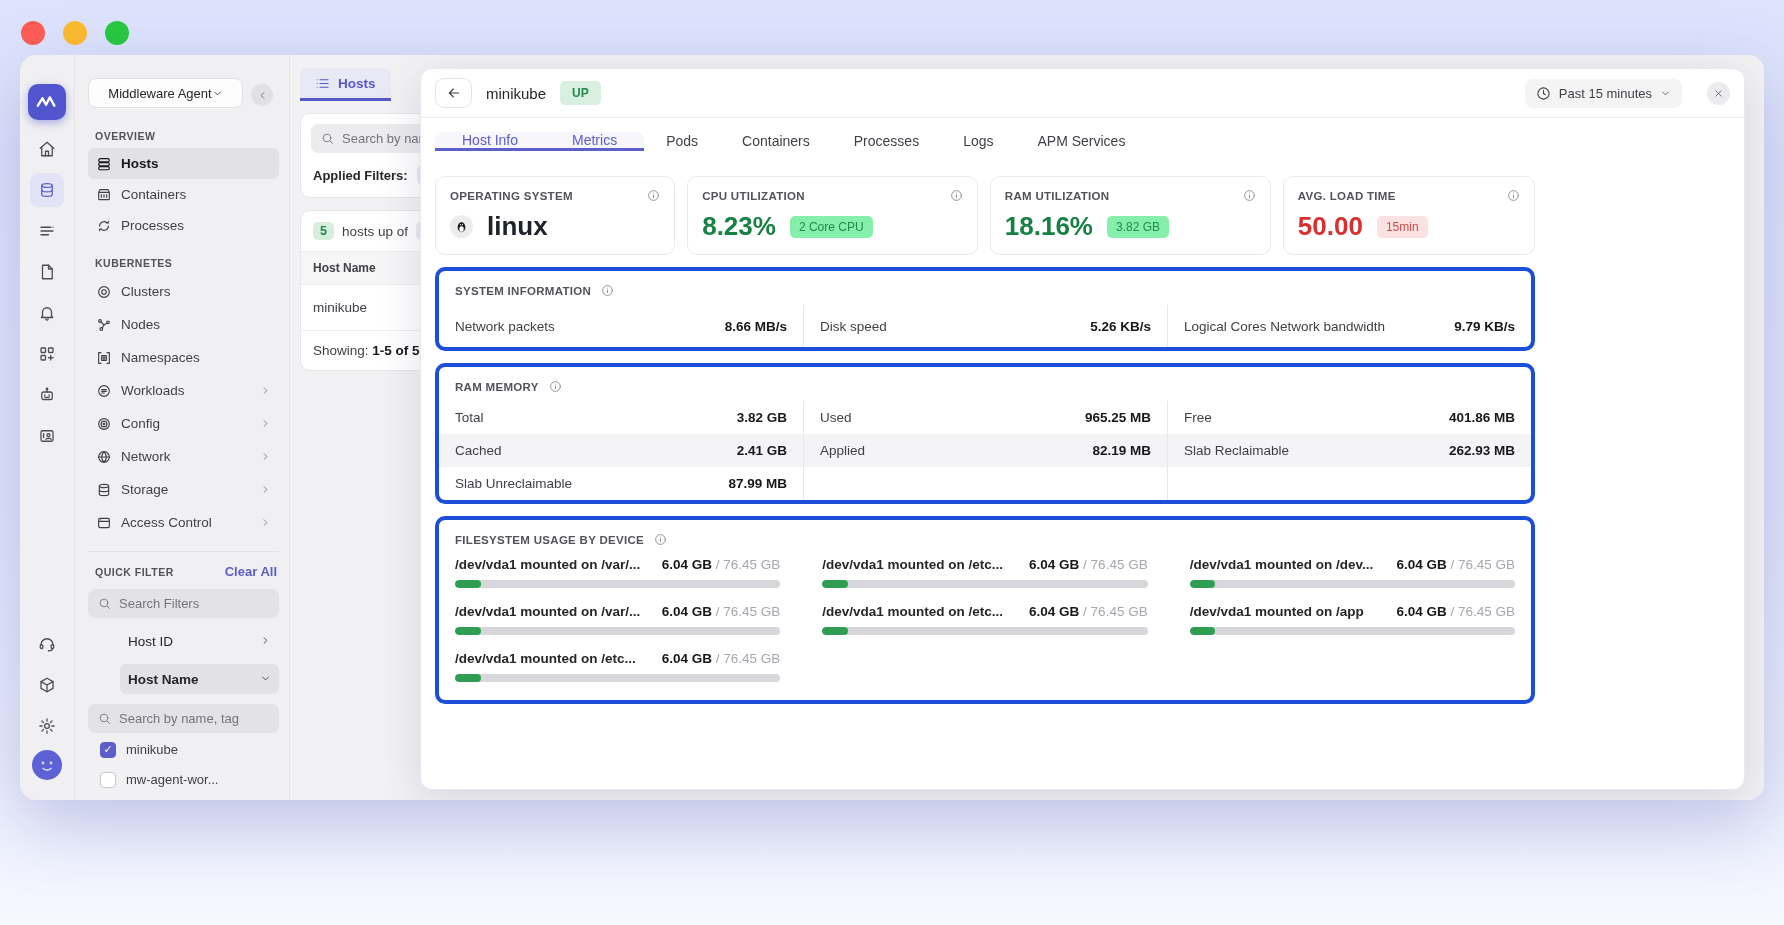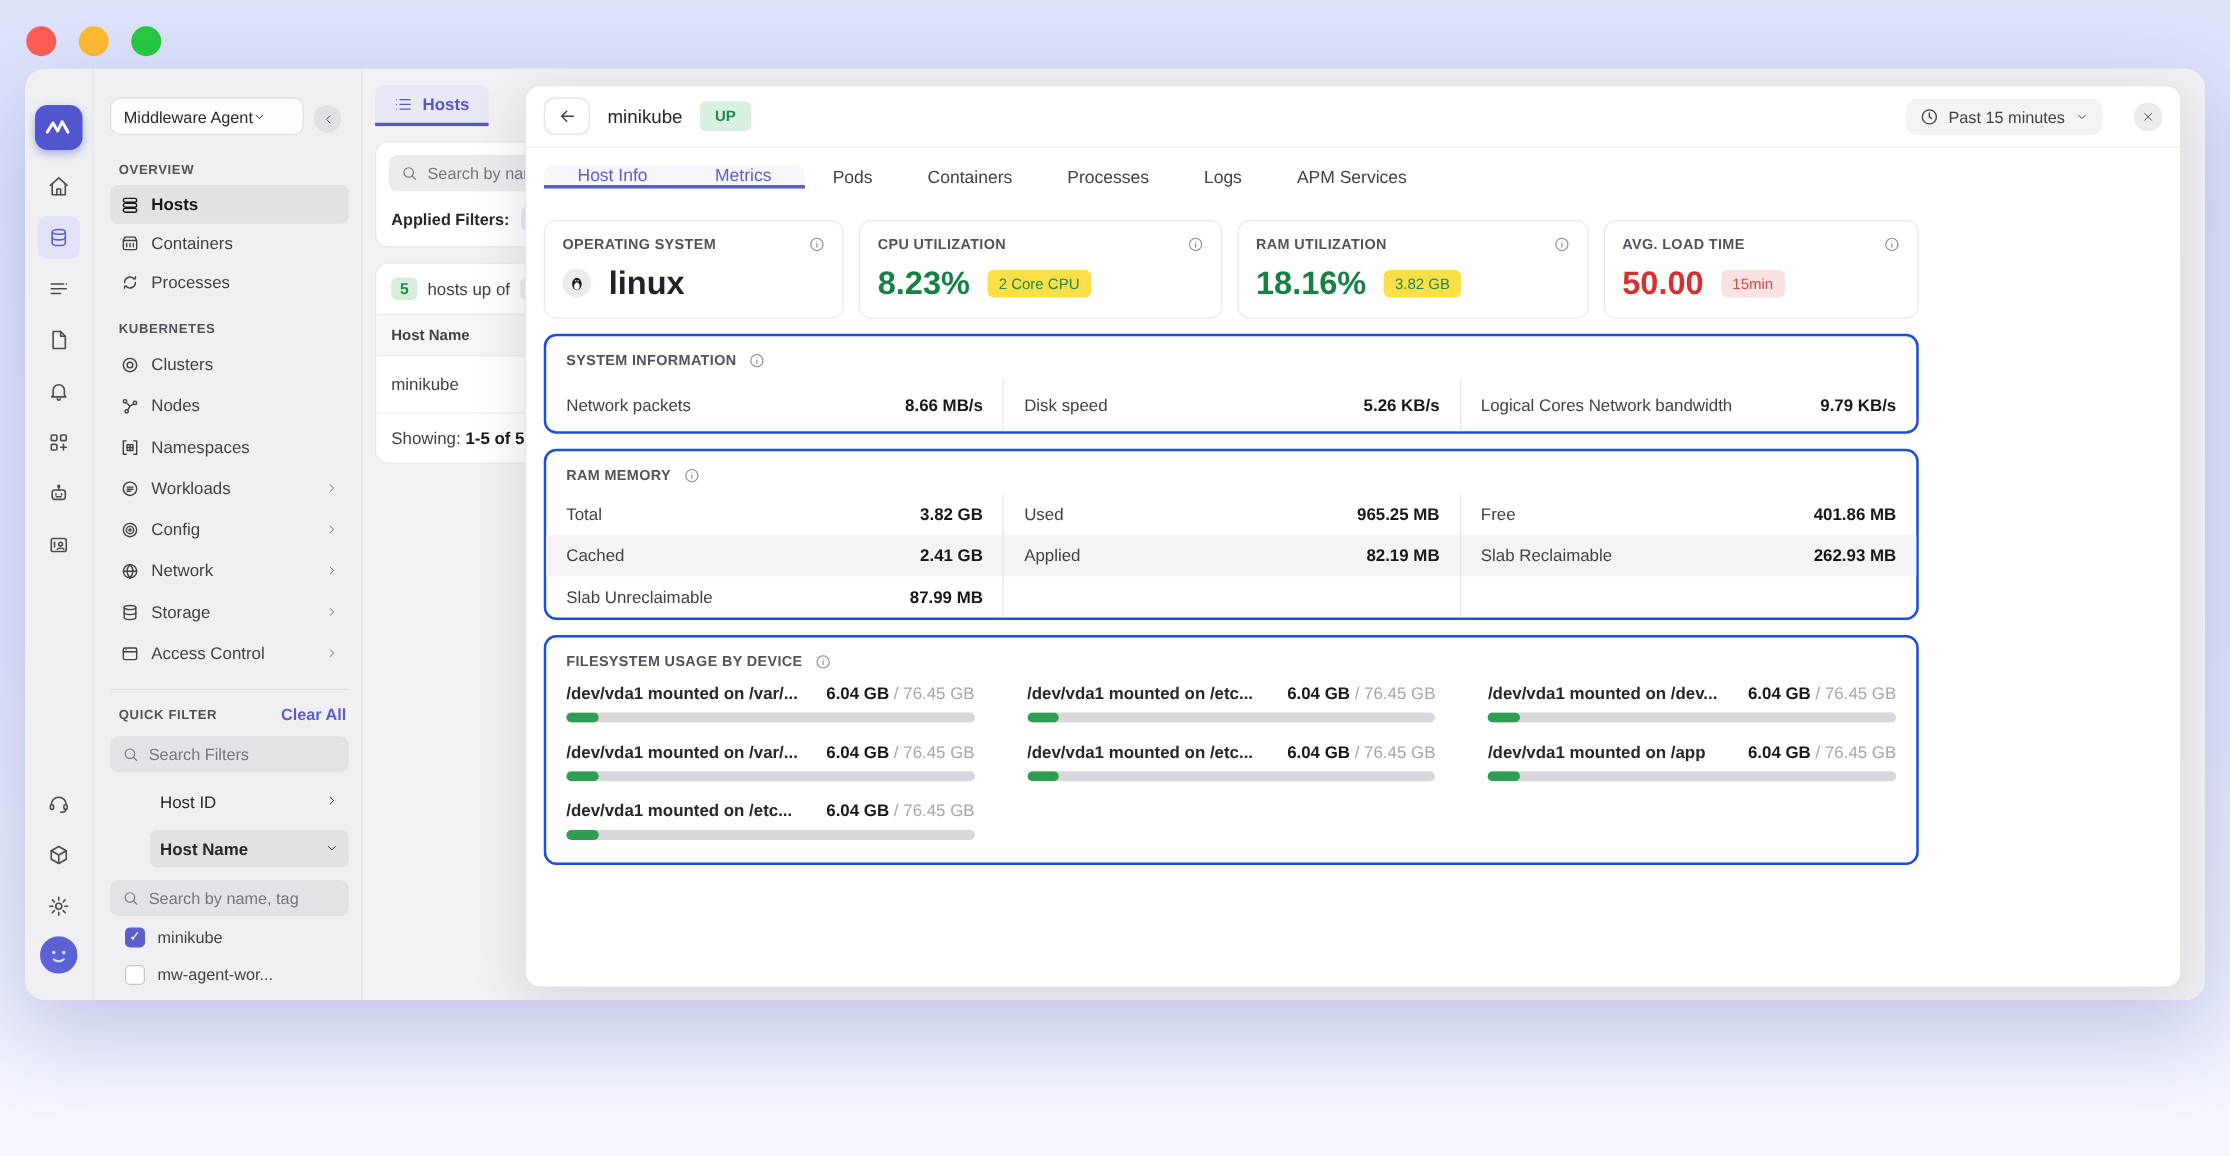--- a/index.html
+++ b/index.html
@@ -25,21 +25,21 @@
   .rail-icon { width:34px; height:34px; border-radius:8px; display:flex; align-items:center;
     justify-content:center; color:#4b4b53; margin-bottom:7px; }
   .rail-icon.first { margin-top:12px; }
   .rail-icon.active { background:#e2e3f6; color:#5b5fc7; }
   .rail-spacer { flex:1; }
   .ic { stroke:currentColor; fill:none; stroke-width:1.7; stroke-linecap:round; stroke-linejoin:round; }
 
   
   .sidebar { width:215px; flex:0 0 215px; position:relative; padding:23px 10px 0 13px;
     border-right:1px solid #e4e4e7; }
-  .workspace { display:flex; align-items:center; justify-content:flex-start; width:155px;
+  .workspace { display:flex; align-items:center; justify-content:center; width:155px;
     height:30px; background:#fdfdfe; border:1px solid #dfdfe4; border-radius:8px; padding:0 10px;
     font-size:13px; color:#27272a; }
   .collapse-btn { position:absolute; right:16px; top:29px; width:22px; height:22px; border-radius:50%;
     background:#e1e1e5; color:#52525b; display:flex; align-items:center; justify-content:center; }
   .side-label { font-size:10.5px; font-weight:700; letter-spacing:.5px; color:#52525b;
     margin:22px 0 6px 7px; }
   .side-label.k8s { margin-top:16px; }
   .side-item { display:flex; align-items:center; gap:9px; height:31px; padding:0 8px;
     border-radius:6px; font-size:13.5px; color:#3f3f46; }
   .side-item.k8 { height:33px; }
@@ -114,26 +114,26 @@
 
   .cards-row { display:grid; grid-template-columns:1fr 1.21fr 1.17fr 1.05fr; gap:12px; }
   .metric-card { background:#fff; border:1px solid #e9e9ec; border-radius:10px; padding:12px 14px; }
   .mlabel { display:flex; align-items:center; justify-content:space-between; font-size:11.5px;
     font-weight:700; letter-spacing:.3px; color:#52525b; }
   .info-i { color:#8a8a93; display:flex; }
   .mvalue-row { display:flex; align-items:center; gap:14px; margin-top:9px; }
   .os-value { font-size:26px; font-weight:800; color:#1f2329; }
   .big-green { font-size:26px; font-weight:800; color:#178144; }
   .big-red { font-size:26px; font-weight:800; color:#d92f2f; }
-  .badge-green { background:#fde047; color:#1f8a4d; font-size:12px; padding:4px 9px; border-radius:5px; }
+  .badge-green { background:#86efac; color:#1f8a4d; font-size:12px; padding:4px 9px; border-radius:5px; }
   .badge-red { background:#fbe2e2; color:#d14b4b; font-size:12px; padding:4px 9px; border-radius:5px; }
   .os-pengbg { width:23px; height:23px; border-radius:50%; background:#ececed;
     display:flex; align-items:center; justify-content:center; }
 
-  .section { background:#fff; border:2px solid #1d4ed8; border-radius:10px; margin-top:12px; }
+  .section { background:#fff; border:4px solid #1d4ed8; border-radius:10px; margin-top:12px; }
   .sec-title { display:flex; align-items:center; gap:10px; padding:13px 16px 8px; font-size:11.5px;
     font-weight:700; letter-spacing:.3px; color:#52525b; }
   .stat-grid { display:grid; grid-template-columns:1fr 1fr 1fr; }
   .stat-cell { display:flex; align-items:center; justify-content:space-between; gap:10px;
     padding:12px 16px; font-size:13.5px; min-height:42px; }
   .stat-cell.bl { border-left:1px solid #e8e8ea; }
   .stat-label { color:#3f3f46; }
   .stat-value { font-weight:700; color:#18181b; white-space:nowrap; }
   .ram-row { display:grid; grid-template-columns:1fr 1fr 1fr; }
   .ram-row .stat-cell { padding:8px 16px; min-height:33px; }

